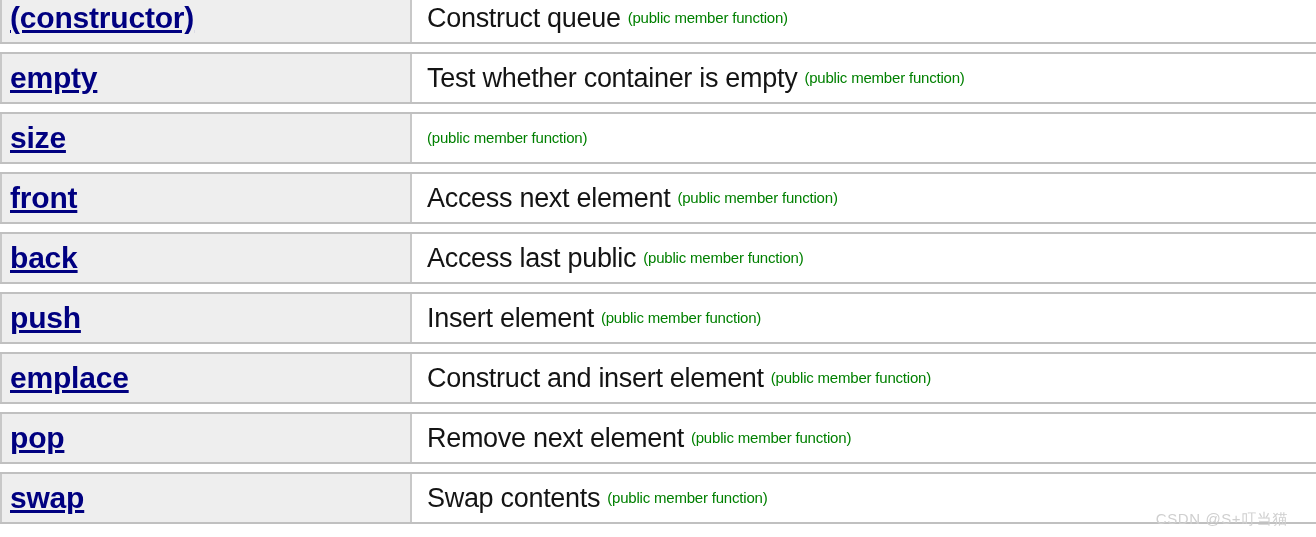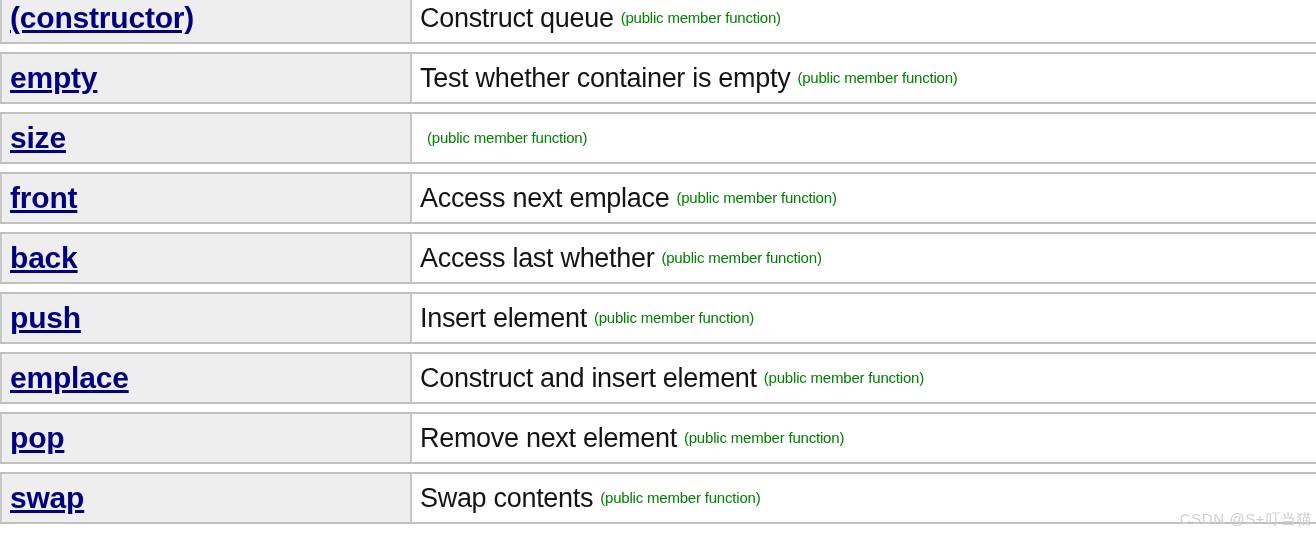--- a/index.html
+++ b/index.html
@@ -65,33 +65,34 @@
     padding-left: 8px;
     white-space: nowrap;
     overflow: hidden;
   }
 
   .desc-text {
     color: #141414;
     font-size: 27px;
     line-height: 1.05;
     letter-spacing: -0.3px;
+    margin-left: 7px;
   }
 
   .desc-note {
     color: #008000;
     font-size: 15px;
     line-height: 1.05;
     letter-spacing: -0.2px;
     margin-left: 7px;
   }
 
   #watermark {
     position: absolute;
-    right: 4px;
+    right: 28px;
     bottom: 8px;
     color: #cfcfcf;
     font-size: 15px;
     letter-spacing: 0.6px;
     font-family: "Liberation Sans", sans-serif;
     user-select: none;
     white-space: nowrap;
   }
 </style>
 </head>
@@ -126,31 +127,31 @@
     <div class="cell-desc">
       <span class="desc-note">(public member function)</span>
     </div>
   </div>
 
   <div class="member-row">
     <div class="cell-name">
       <a class="member-link" href="#">front</a>
     </div>
     <div class="cell-desc">
-      <span class="desc-text">Access next emplace</span>
+      <span class="desc-text">Access next element</span>
       <span class="desc-note">(public member function)</span>
     </div>
   </div>
 
   <div class="member-row">
     <div class="cell-name">
       <a class="member-link" href="#">back</a>
     </div>
     <div class="cell-desc">
-      <span class="desc-text">Access last whether</span>
+      <span class="desc-text">Access last public</span>
       <span class="desc-note">(public member function)</span>
     </div>
   </div>
 
   <div class="member-row">
     <div class="cell-name">
       <a class="member-link" href="#">push</a>
     </div>
     <div class="cell-desc">
       <span class="desc-text">Insert element</span>

